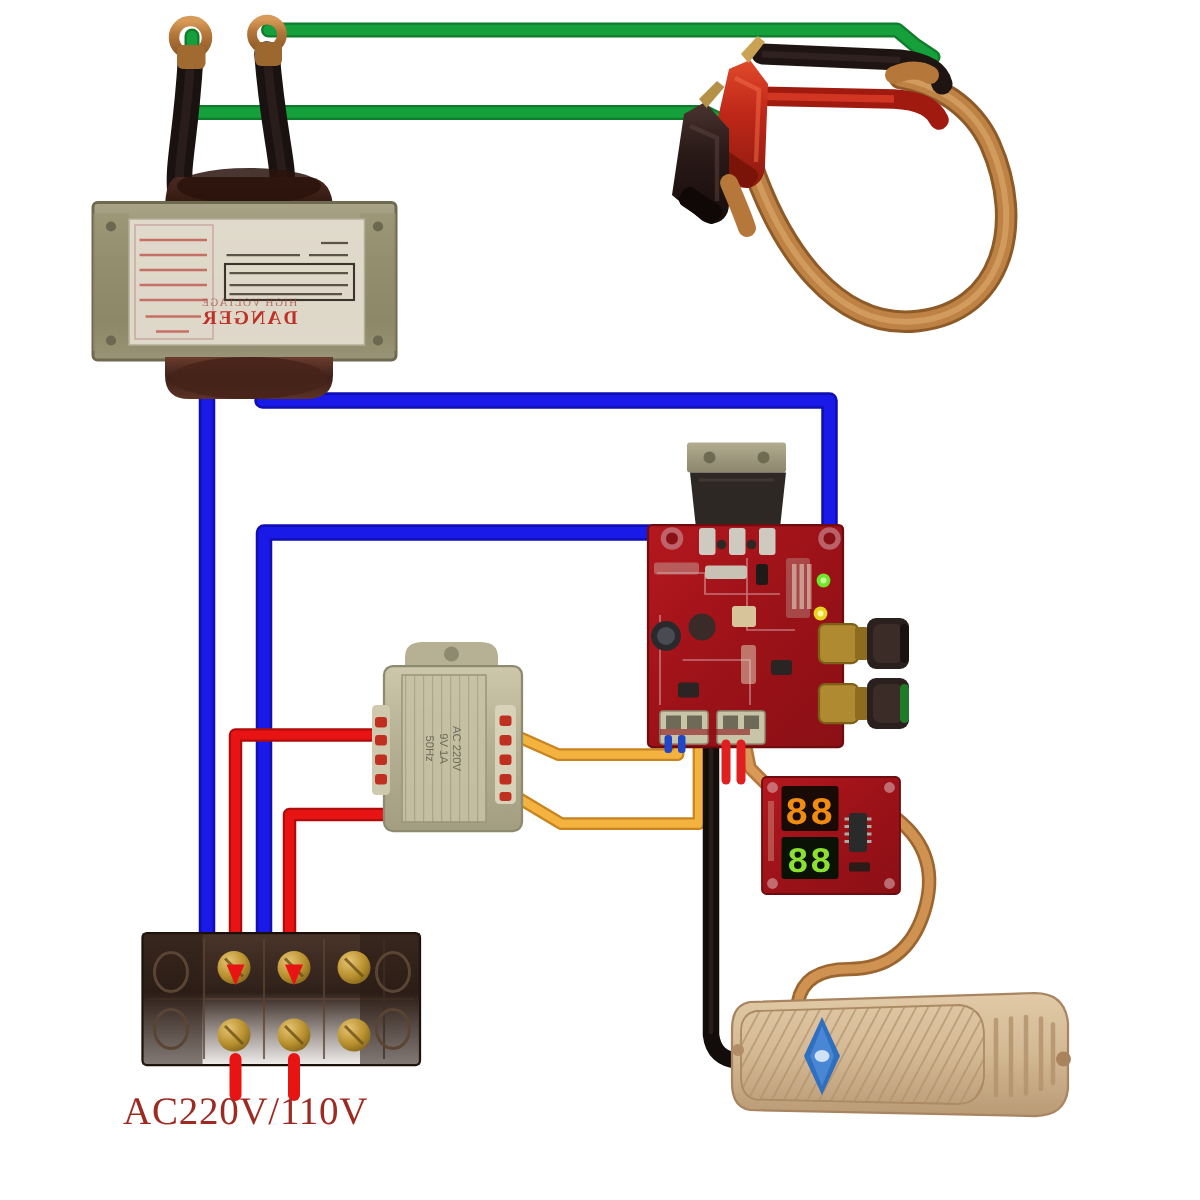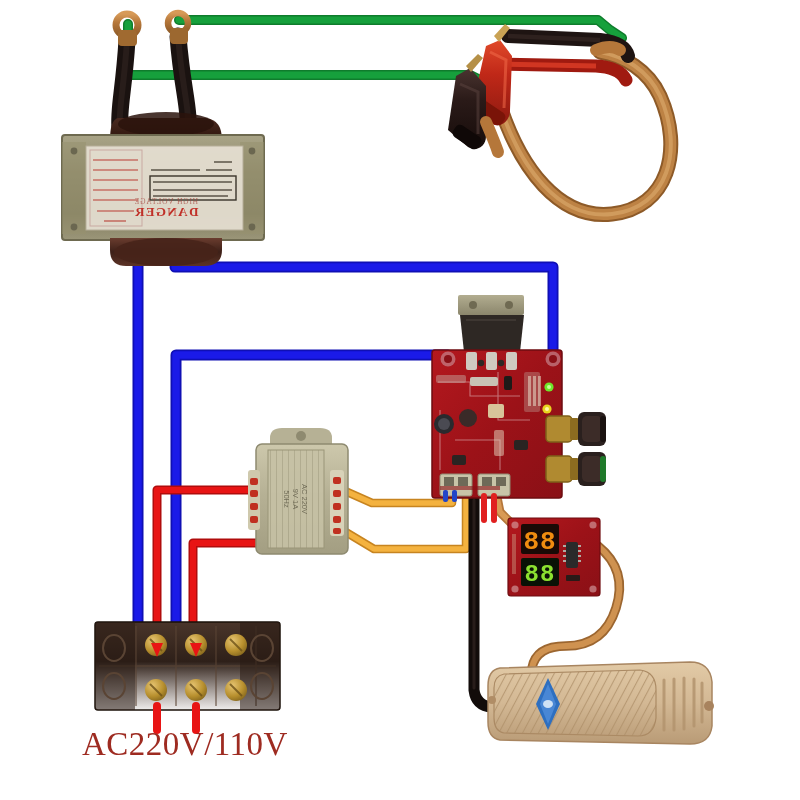--- a/index.html
+++ b/index.html
@@ -4,21 +4,21 @@
 <title>Spot Welder Wiring Diagram</title>
 <style>
   html,body{margin:0;padding:0;background:#ffffff;}
   body{width:800px;height:800px;overflow:hidden;
        font-family:"Liberation Sans",sans-serif;}
   #stage{position:relative;width:800px;height:800px;background:#fff;}
   svg{display:block;}
   #label-ac{
     position:absolute;left:82px;top:726px;
     font-family:"Liberation Serif",serif;
-    font-size:33px;letter-spacing:0.5px;
+    font-size:26px;letter-spacing:0.5px;
     color:#9e2b21;white-space:nowrap;
   }
 </style>
 </head>
 <body>
 
 <div id="stage">
 
 <svg width="800" height="800" viewBox="0 0 800 800">
 

